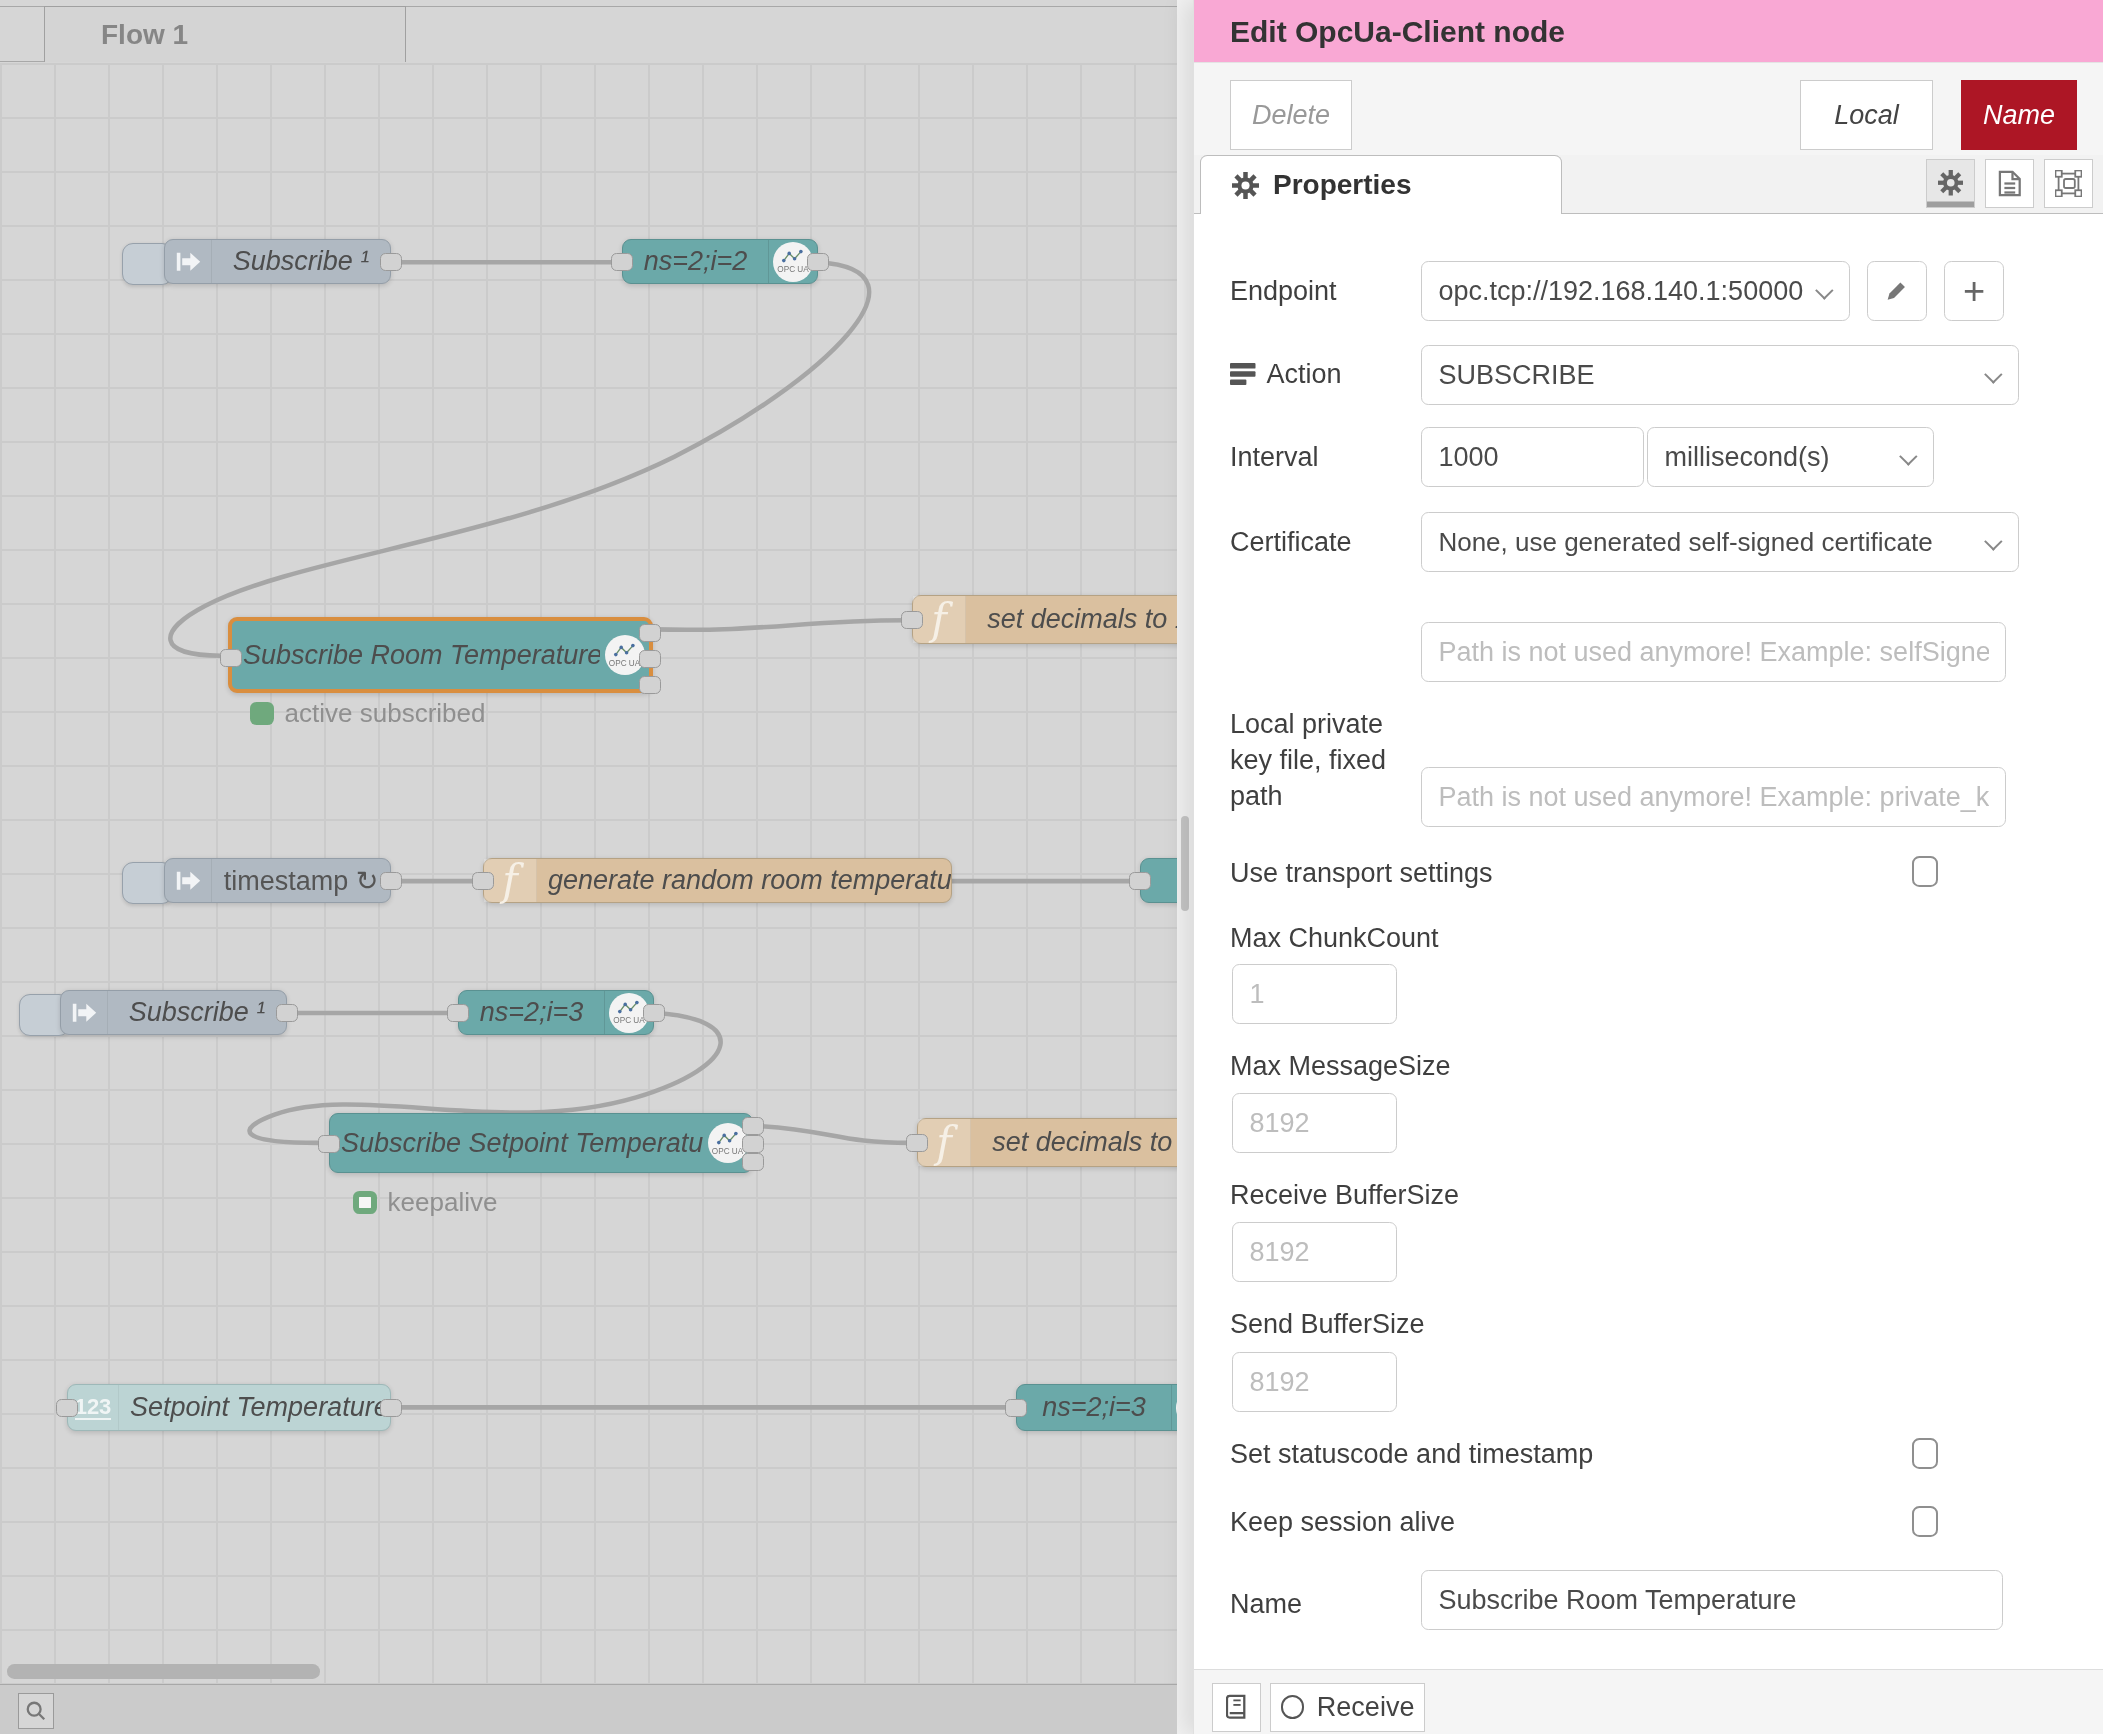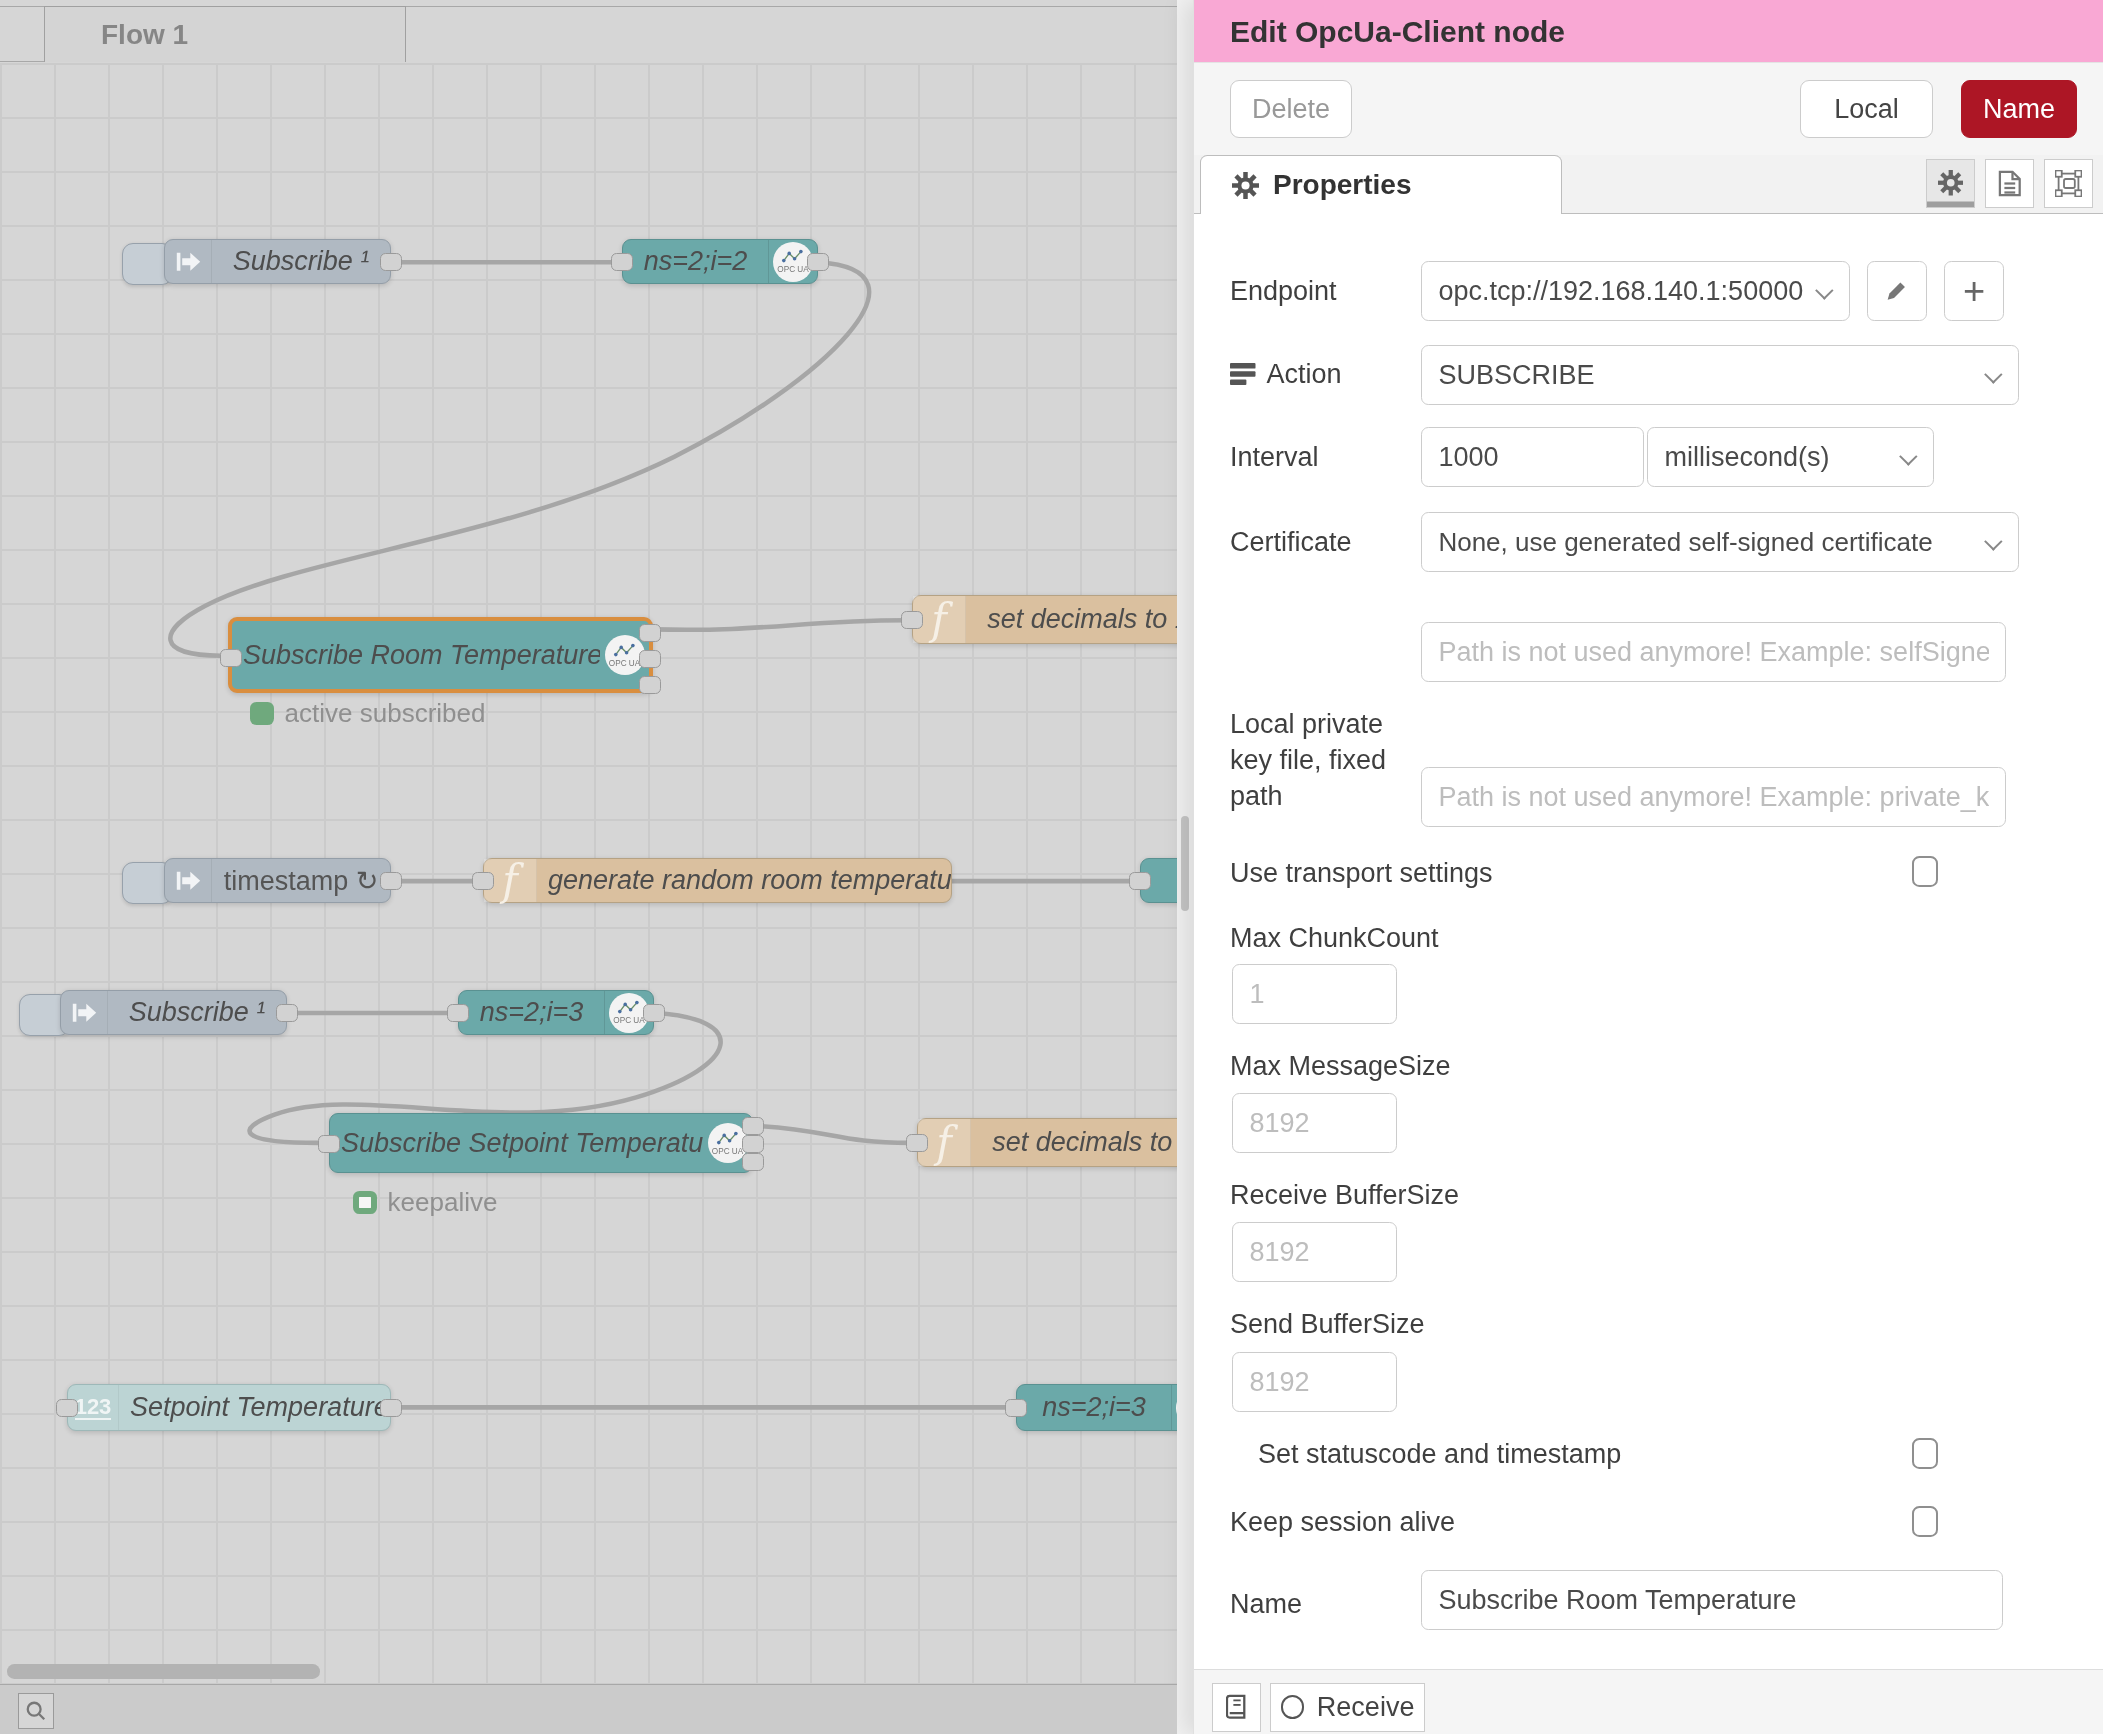--- a/index.html
+++ b/index.html
@@ -61,21 +61,21 @@
 
   #vstrip { position:absolute; left:1177px; top:0; width:15.5px; height:1735px; background:#f2f2f2; }
   #vthumb { position:absolute; left:3.6px; top:816px; width:8.2px; height:95px; background:#c6c6c6; border-radius:4.5px; }
 
   
   #dialog { position:absolute; left:1193px; top:0; width:911px; height:1735px; background:#fff;
     border-left:1.8px solid #e0e0e0; box-shadow:-9px 0 22px rgba(0,0,0,0.10); }
   .dlg-header { position:absolute; left:0; top:0; width:100%; height:63px; border-bottom:1.8px solid #e4e4e4; background:#f9a8d4; }
   .dlg-title { position:absolute; left:36px; top:14.5px; font-size:30px; font-weight:bold; color:#333; }
   .btn-row { position:absolute; left:0; top:63px; width:100%; height:93px; background:#f5f5f5; border-bottom:1.8px solid #e0e0e0; }
-  .btn { position:absolute; height:58px; border-radius:9px; font-size:27px; display:flex; align-items:center; justify-content:center; background:#fff; border:1.8px solid #ccc; color:#444; }
+  .btn { position:absolute; height:70px; border-radius:0; font-size:27px; display:flex; align-items:center; justify-content:center; background:#fff; border:1.8px solid #ccc; color:#444;font-style:italic; }
   .btn-delete { left:36px; top:17.3px; width:122px; color:#999; }
   .btn-cancel { left:606px; top:17.3px; width:133px; }
   .btn-done { left:767px; top:17.3px; width:116px; background:#AD1625; border-color:#AD1625; color:#fff; }
   .tab-row { position:absolute; left:0; top:155px; width:100%; height:59px; background:#f2f2f2; border-bottom:1.8px solid #bdbdbd; }
   .prop-tab { position:absolute; left:5.5px; top:0; width:362px; height:59px; background:#fff; border:1.8px solid #bdbdbd; border-bottom:none;
     border-radius:7.3px 7.3px 0 0; display:flex; align-items:center; gap:14.5px; padding-left:31px; font-size:28px; font-weight:bold; color:#333; z-index:2; }
   .icon-btn { position:absolute; top:3.6px; width:49px; height:49px; background:#fff; border:1.8px solid #ccc; display:flex; align-items:center; justify-content:center; }
   .icon-btn.active { background:#e7e7e7; box-shadow:inset 0 -5.5px 0 #9e9e9e; }
 
   .f-label { position:absolute; font-size:27px; color:#3f3f3f; line-height:36px; }
@@ -437,21 +437,21 @@
 
     <div class="f-label" style="left:36px; top:1048px;">Max MessageSize</div>
     <input class="t-input" style="left: 38px; top: 1093px; width: 165px;" placeholder="8192">
 
     <div class="f-label" style="left:36px; top:1177px;">Receive BufferSize</div>
     <input class="t-input" style="left: 38px; top: 1222px; width: 165px;" placeholder="8192">
 
     <div class="f-label" style="left:36px; top:1306px;">Send BufferSize</div>
     <input class="t-input" style="left: 38px; top: 1352px; width: 165px;" placeholder="8192">
 
-    <div class="f-label" style="left:36px; top:1436px;margin-left:28px;">Set statuscode and timestamp</div>
+    <div class="f-label" style="left:36px; top:1436px;">Set statuscode and timestamp</div>
     <div class="checkbox" style="left:718px; top:1438px;"></div>
 
     <div class="f-label" style="left:36px; top:1504px;">Keep session alive</div>
     <div class="checkbox" style="left:718px; top:1506px;"></div>
 
     <div class="f-label" style="left:36px; top:1586px;">Name</div>
     <input class="t-input" style="left: 227px; top: 1570px; width: 582px;" value="Subscribe Room Temperature">
 
     <div class="dlg-footer">
       <div class="foot-btn foot-book">

